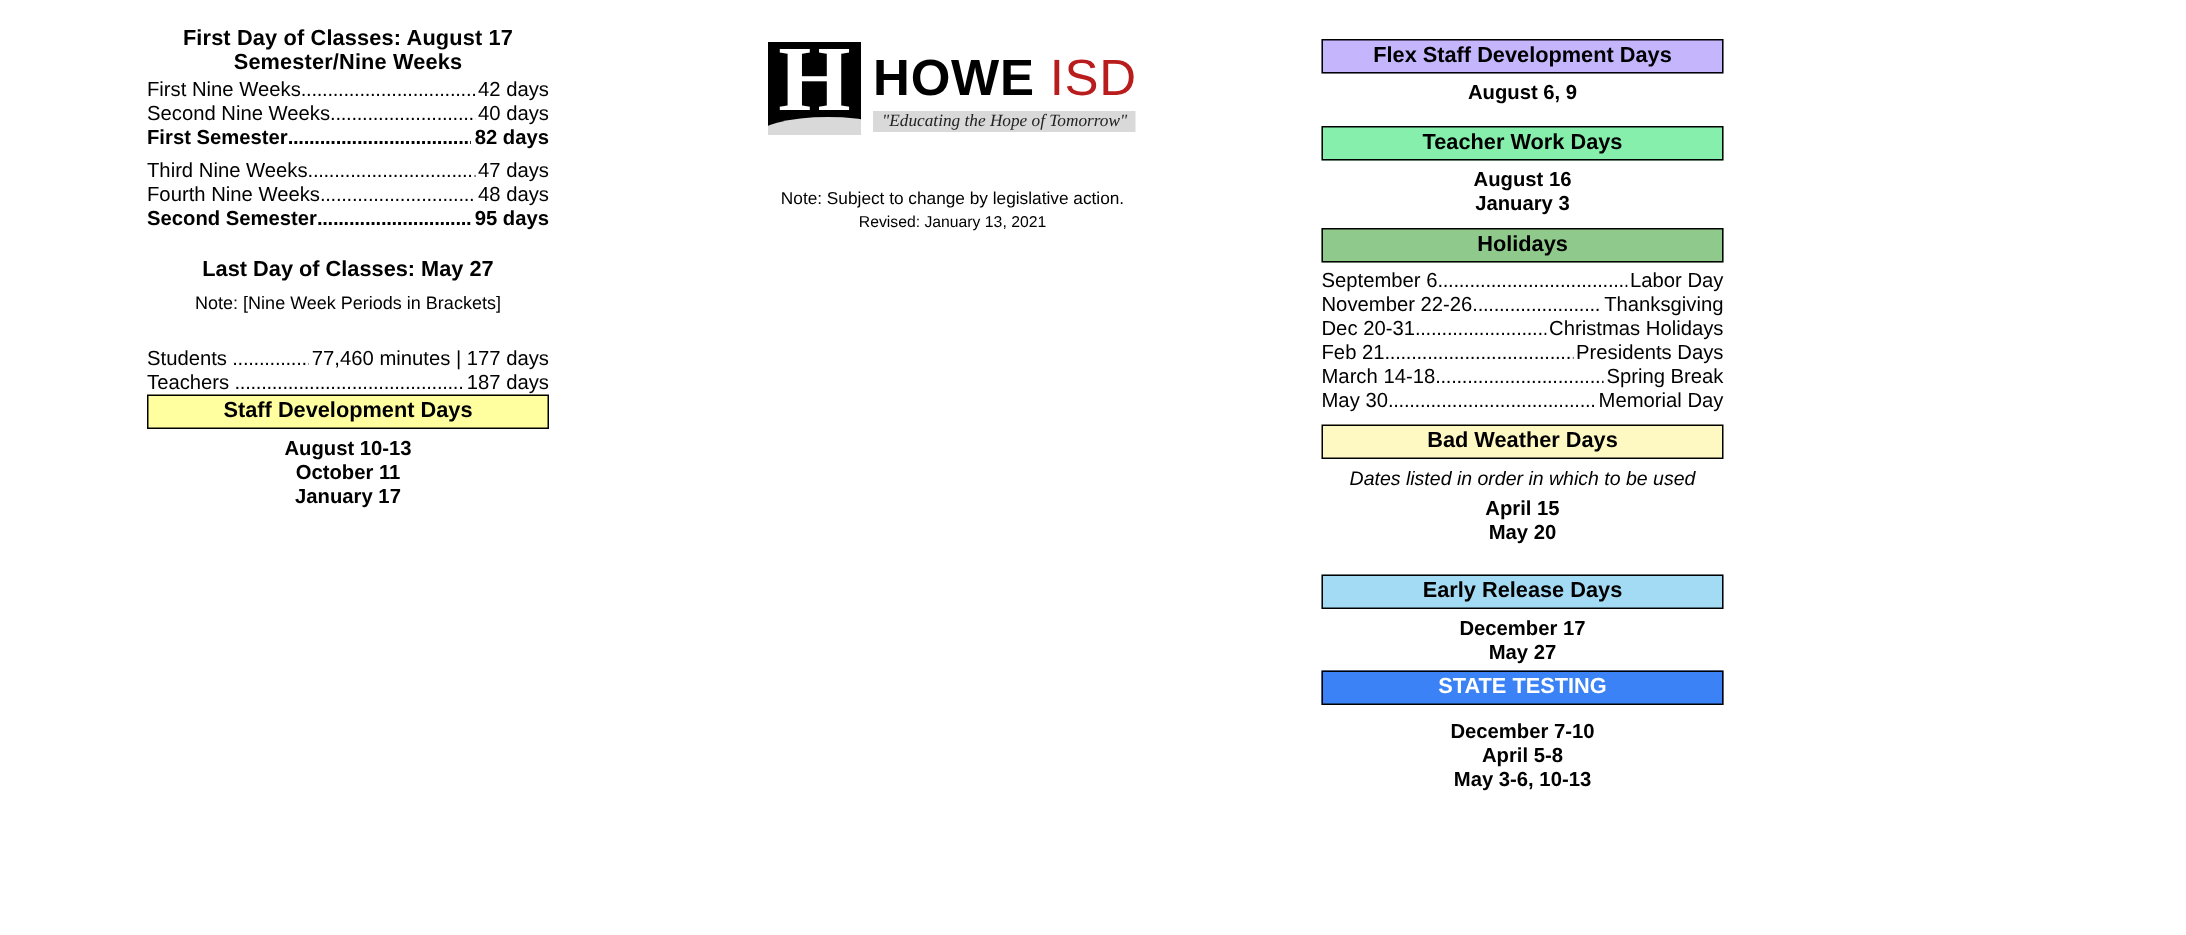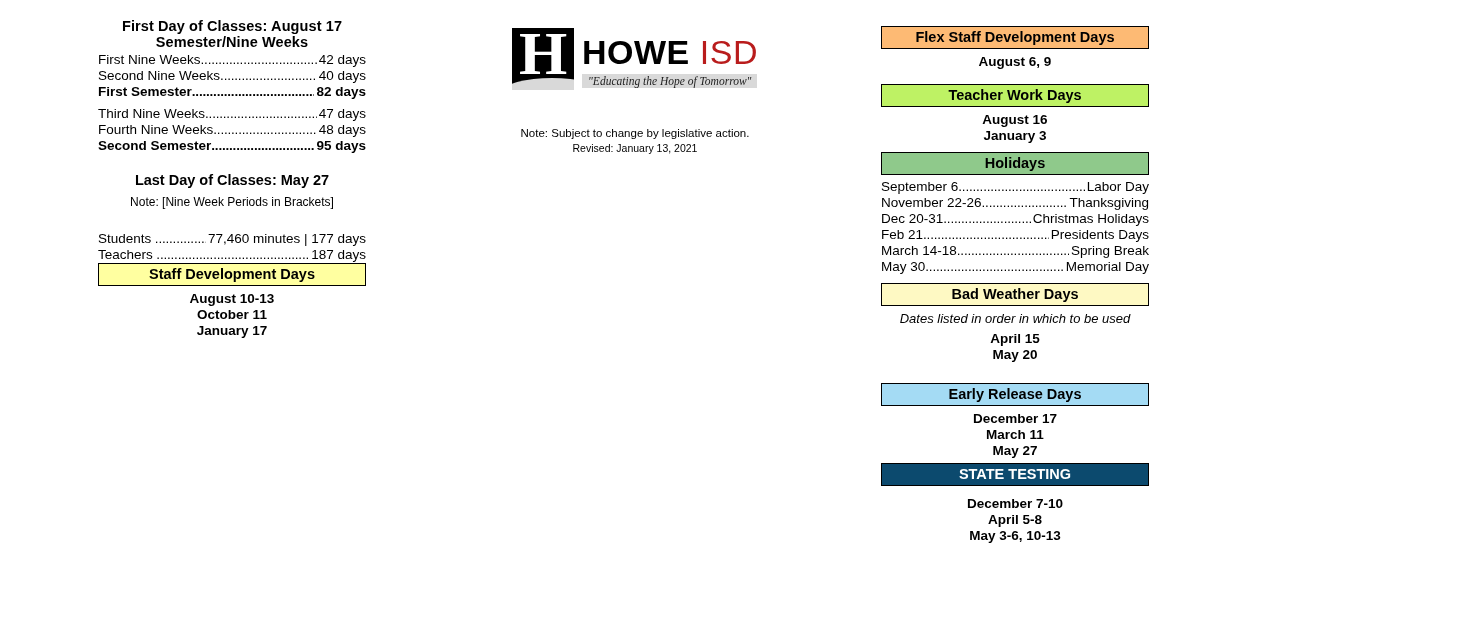--- a/index.html
+++ b/index.html
@@ -70,26 +70,26 @@
   .banner {
     box-sizing: border-box;
     border: 1px solid #000;
     text-align: center;
     font-weight: bold;
     font-size: 14.5px;
     line-height: 18px;
     padding: 1px 0 2px;
   }
   .banner.yellow { background: #ffffa0; }
-  .banner.orange { background: #fdba74; }
-  .banner.pink   { background: #bef264; }
+  .banner.orange { background: #c4b5fd; }
+  .banner.pink   { background: #86efac; }
   .banner.green  { background: #8fc98b; }
   .banner.gray   { background: #fef9c3; }
   .banner.blue   { background: #a4dbf4; text-align: center; }
-  .banner.maroon { background: #0c4a6e; color: #ffffff; }
+  .banner.maroon { background: #3b82f6; color: #ffffff; }
 
   .center-lines {
     text-align: center;
     font-weight: bold;
     font-size: 13.5px;
     line-height: 16px;
     margin-top: 5px;
   }
 
   
@@ -328,21 +328,20 @@
   <div class="center-lines">
     <div>April 15</div>
     <div>May 20</div>
   </div>
 
   <div class="sp20"></div>
 
   <div class="banner blue">Early Release Days</div>
   <div class="center-lines">
     <div>December 17</div>
-    <div>March 11</div>
     <div>May 27</div>
   </div>
 
   <div class="banner maroon" style="margin-top:4px;">STATE TESTING</div>
   <div class="center-lines" style="margin-top:10px;">
     <div>December 7-10</div>
     <div>April 5-8</div>
     <div>May 3-6, 10-13</div>
   </div>
 </div>

